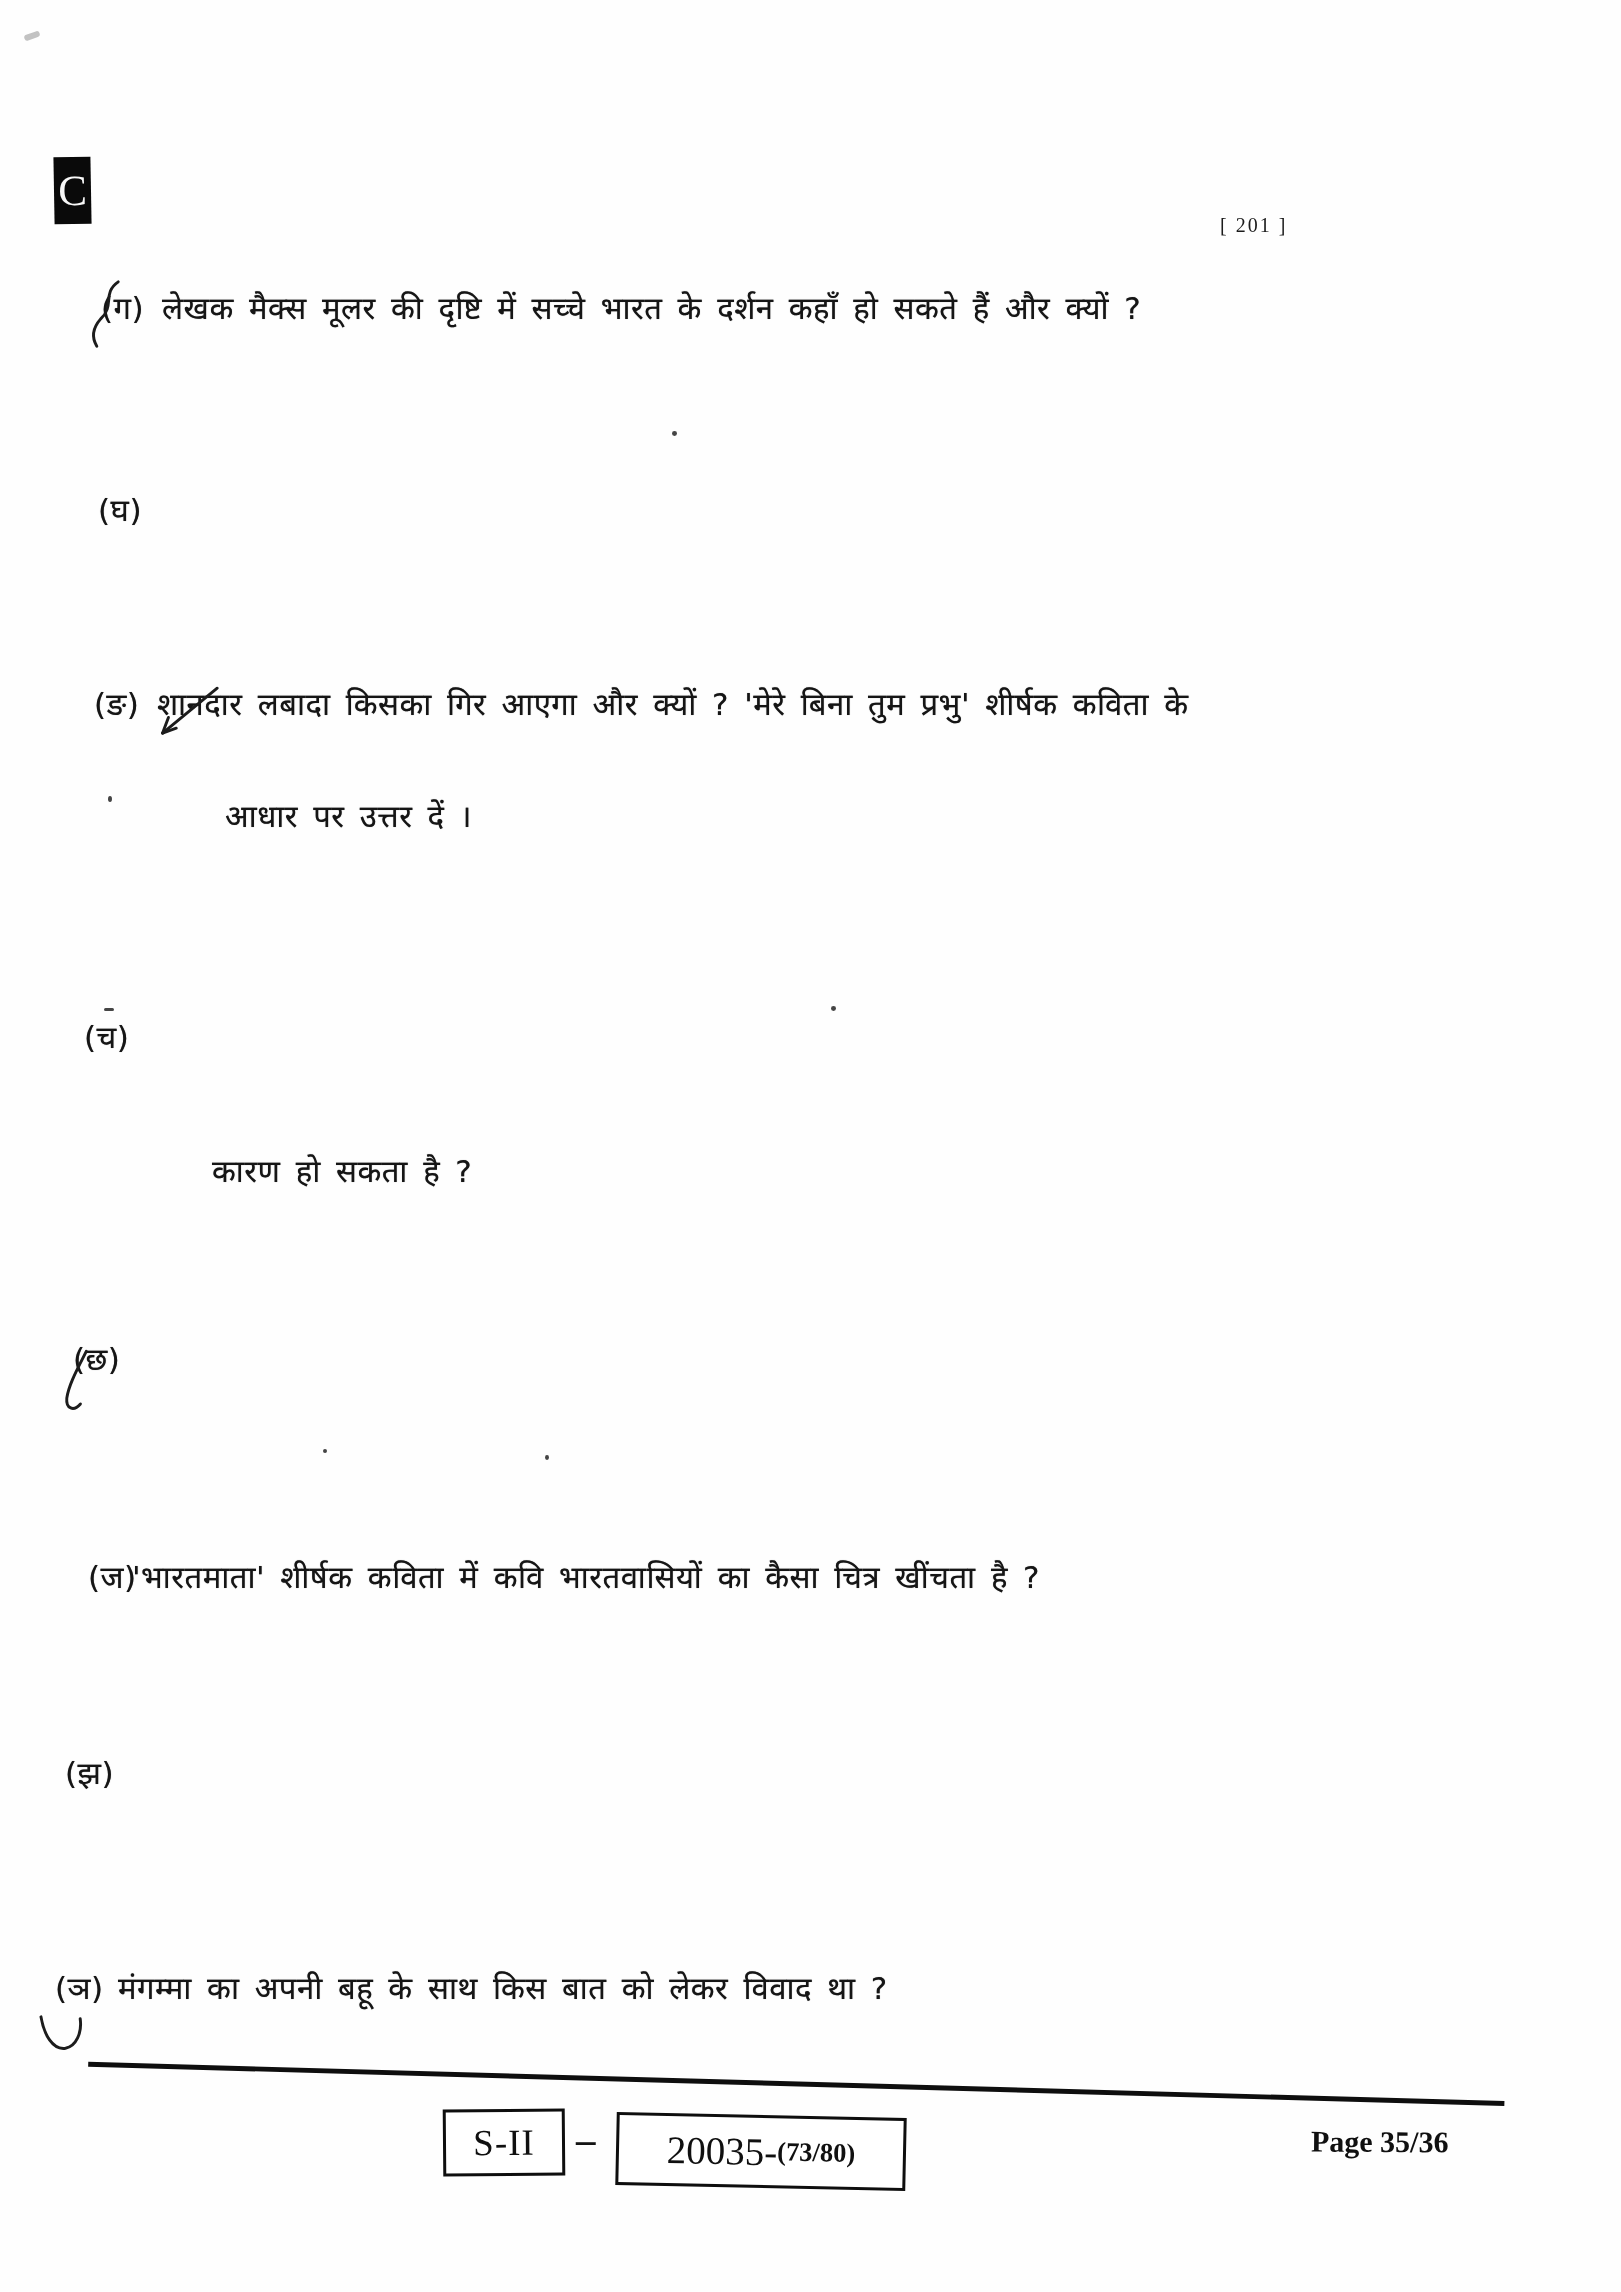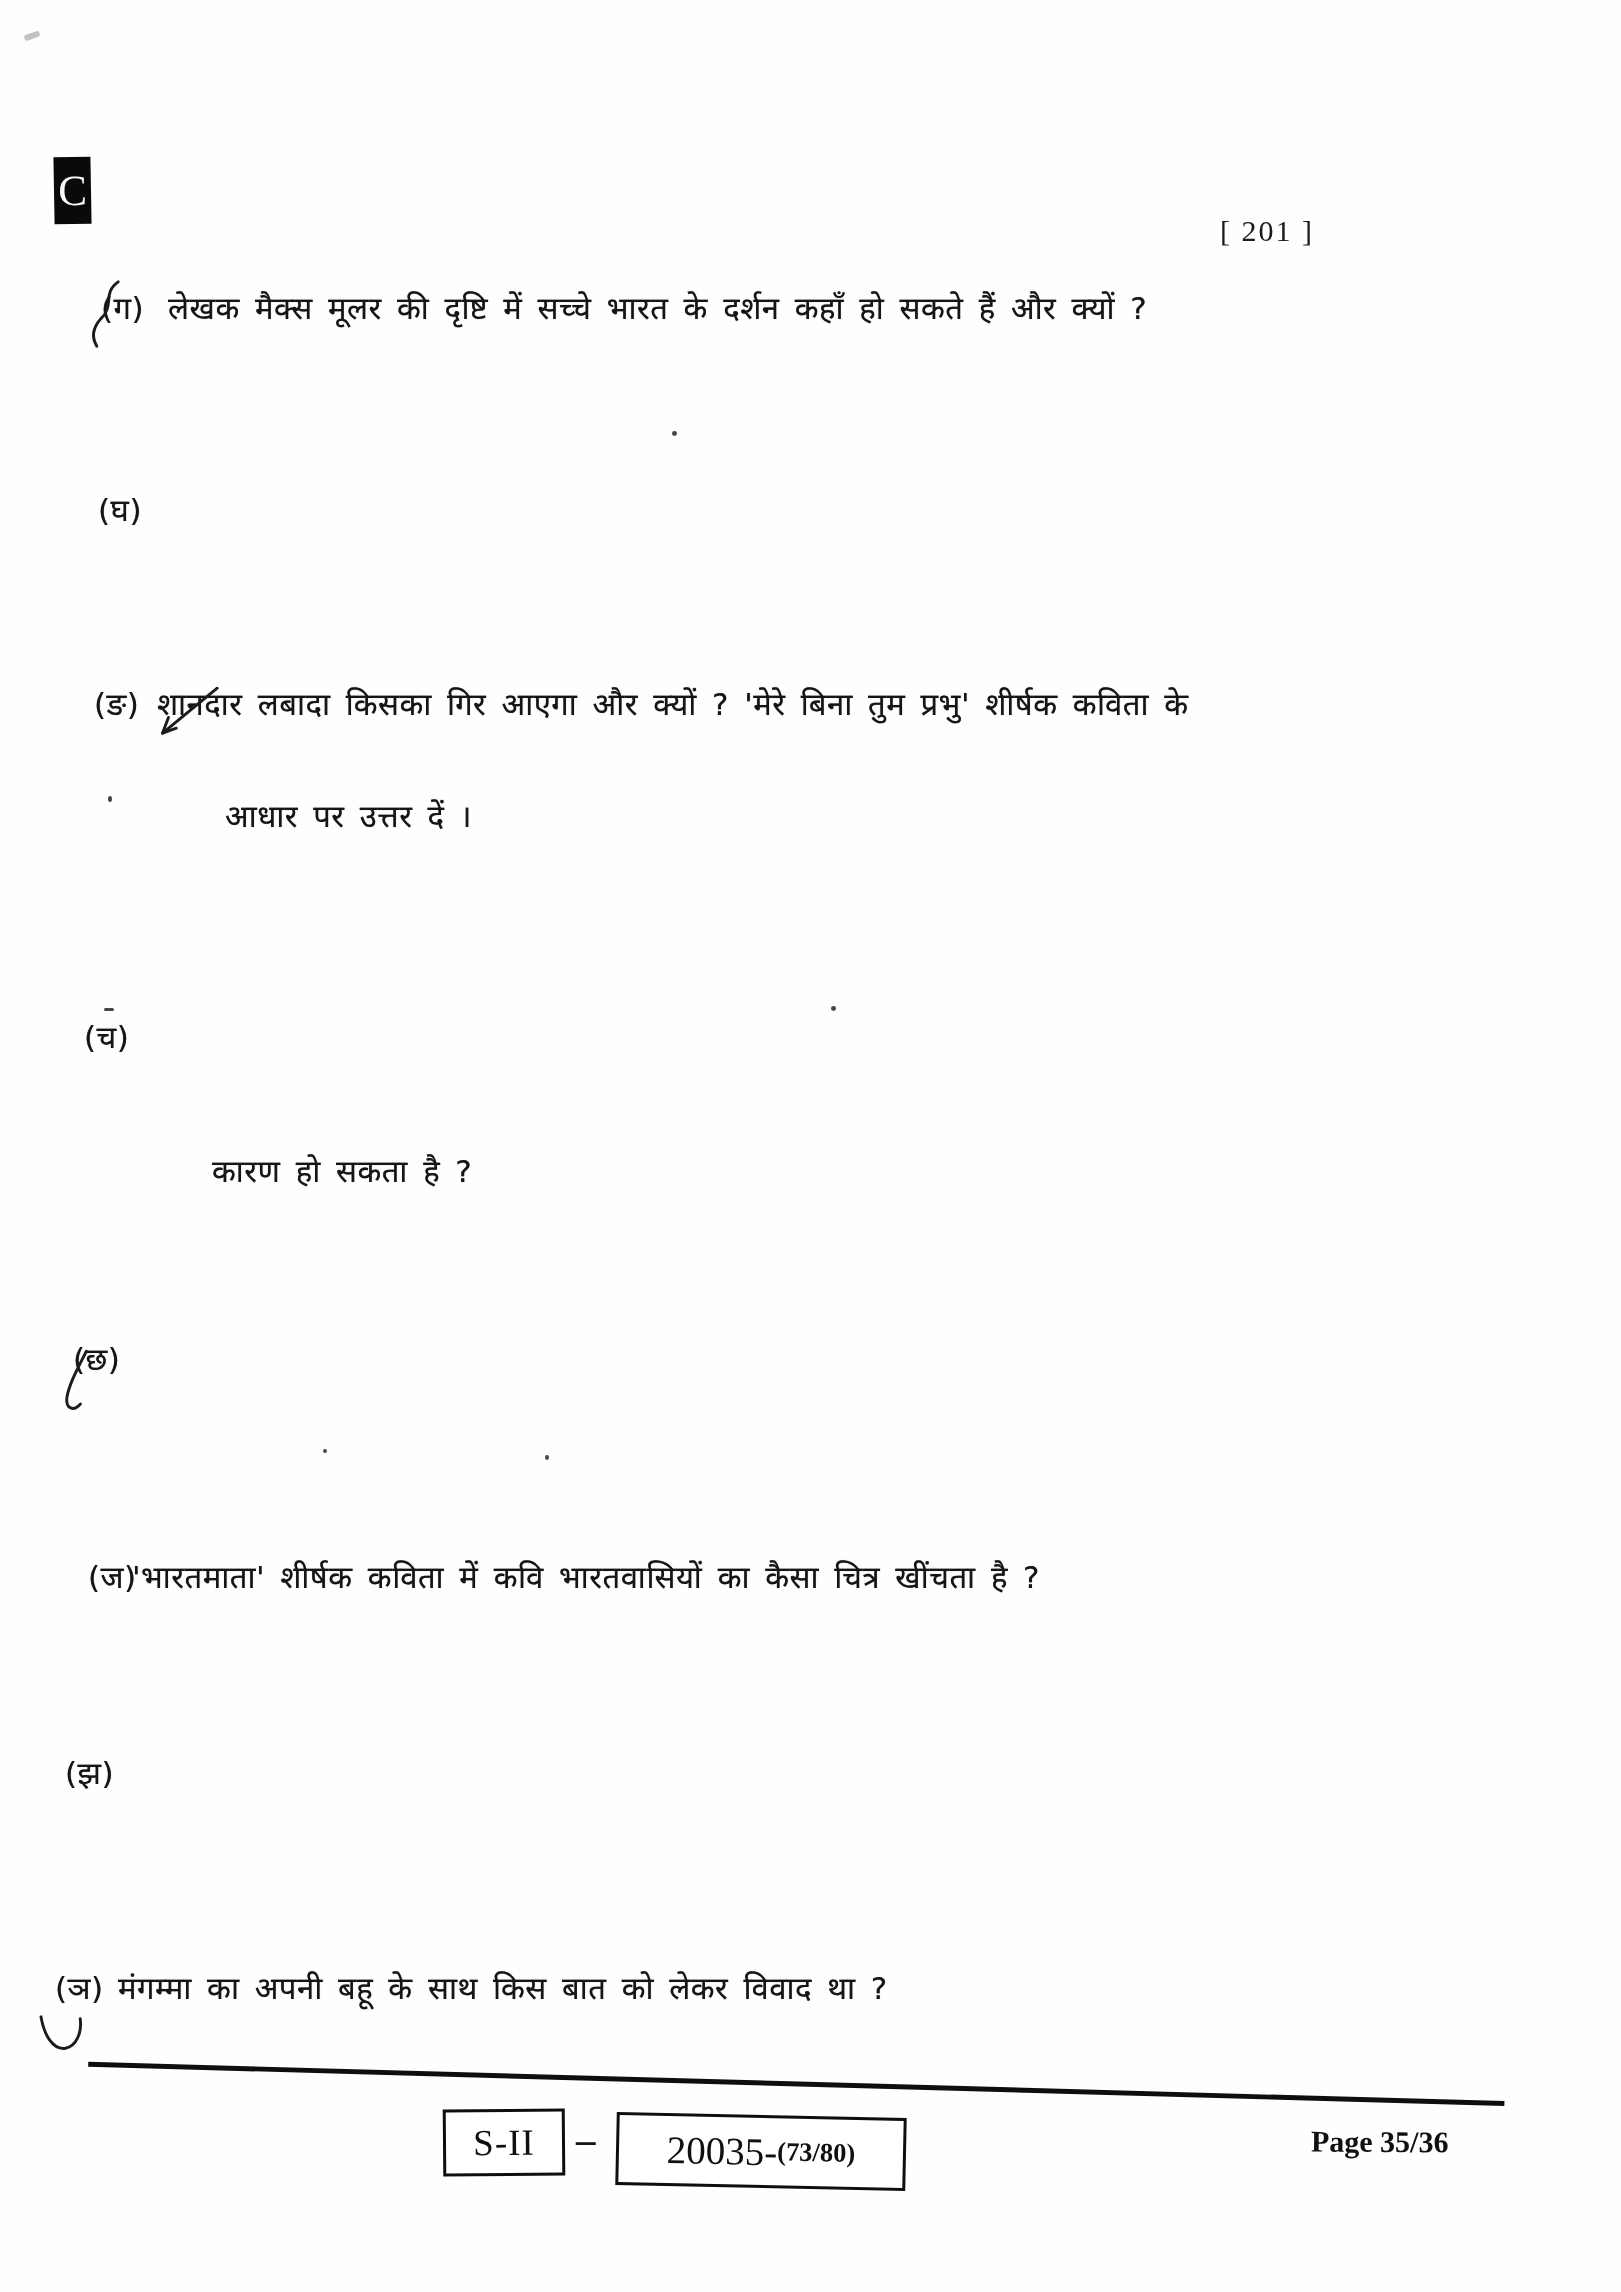--- a/index.html
+++ b/index.html
@@ -17,21 +17,21 @@
     width:37px;height:67px;
     background:#0a0a0a;color:#f8f8f8;
     display:flex;align-items:center;justify-content:center;
     font-family:"Liberation Serif",serif;
     font-size:43px;font-weight:400;
     transform:rotate(-1deg);
   }
   .page-number{
     position:absolute;left:1220px;top:214px;
     font-family:"Liberation Serif",serif;
-    font-size:30px;letter-spacing:2px;
+    font-size:20px;letter-spacing:2px;
     color:#1b1b1b;
   }
   
   .qlabel,.qline{
     position:absolute;
     font-size:31px;line-height:45px;
     white-space:nowrap;
     color:#151515;
     text-shadow:0 0 0.7px rgba(10,10,10,.65);
     letter-spacing:0.5px;
@@ -67,21 +67,21 @@
 </head>
 <body>
 
 <div id="page">
 
   <div class="corner-mark"></div>
   <div class="section-badge">C</div>
   <div class="page-number">[ 201 ]</div>
 
   <span class="qlabel" style="left:101px;top:286px">(ग)</span>
-  <span class="qline" style="left:168px;top:286px">लेखक मैक्स मूलर की दृष्टि में सच्चे भारत के दर्शन कहाँ हो सकते हैं और क्यों ?</span>
+  <span class="qline" style="left:162px;top:286px">लेखक मैक्स मूलर की दृष्टि में सच्चे भारत के दर्शन कहाँ हो सकते हैं और क्यों ?</span>
   <svg class="hand" style="left:86px;top:278px" width="43" height="74" viewBox="0 0 44 76">
     <path d="M 33 4 C 16 16, 30 28, 15 42 C 8 50, 5 60, 11 70" stroke-width="2.6"></path>
   </svg>
 
   <span class="qlabel" style="left:98px;top:488px">(घ)</span>
 
   <span class="qlabel" style="left:94px;top:682px">(ङ)</span>
   <span class="qline" style="left:157px;top:682px">शानदार लबादा किसका गिर आएगा और क्यों ? 'मेरे बिना तुम प्रभु' शीर्षक कविता के</span>
   <span class="qline" style="left:225px;top:794px">आधार पर उत्तर दें ।</span>
   <svg class="hand" style="left:147px;top:684px" width="78" height="61" viewBox="0 0 80 62">

